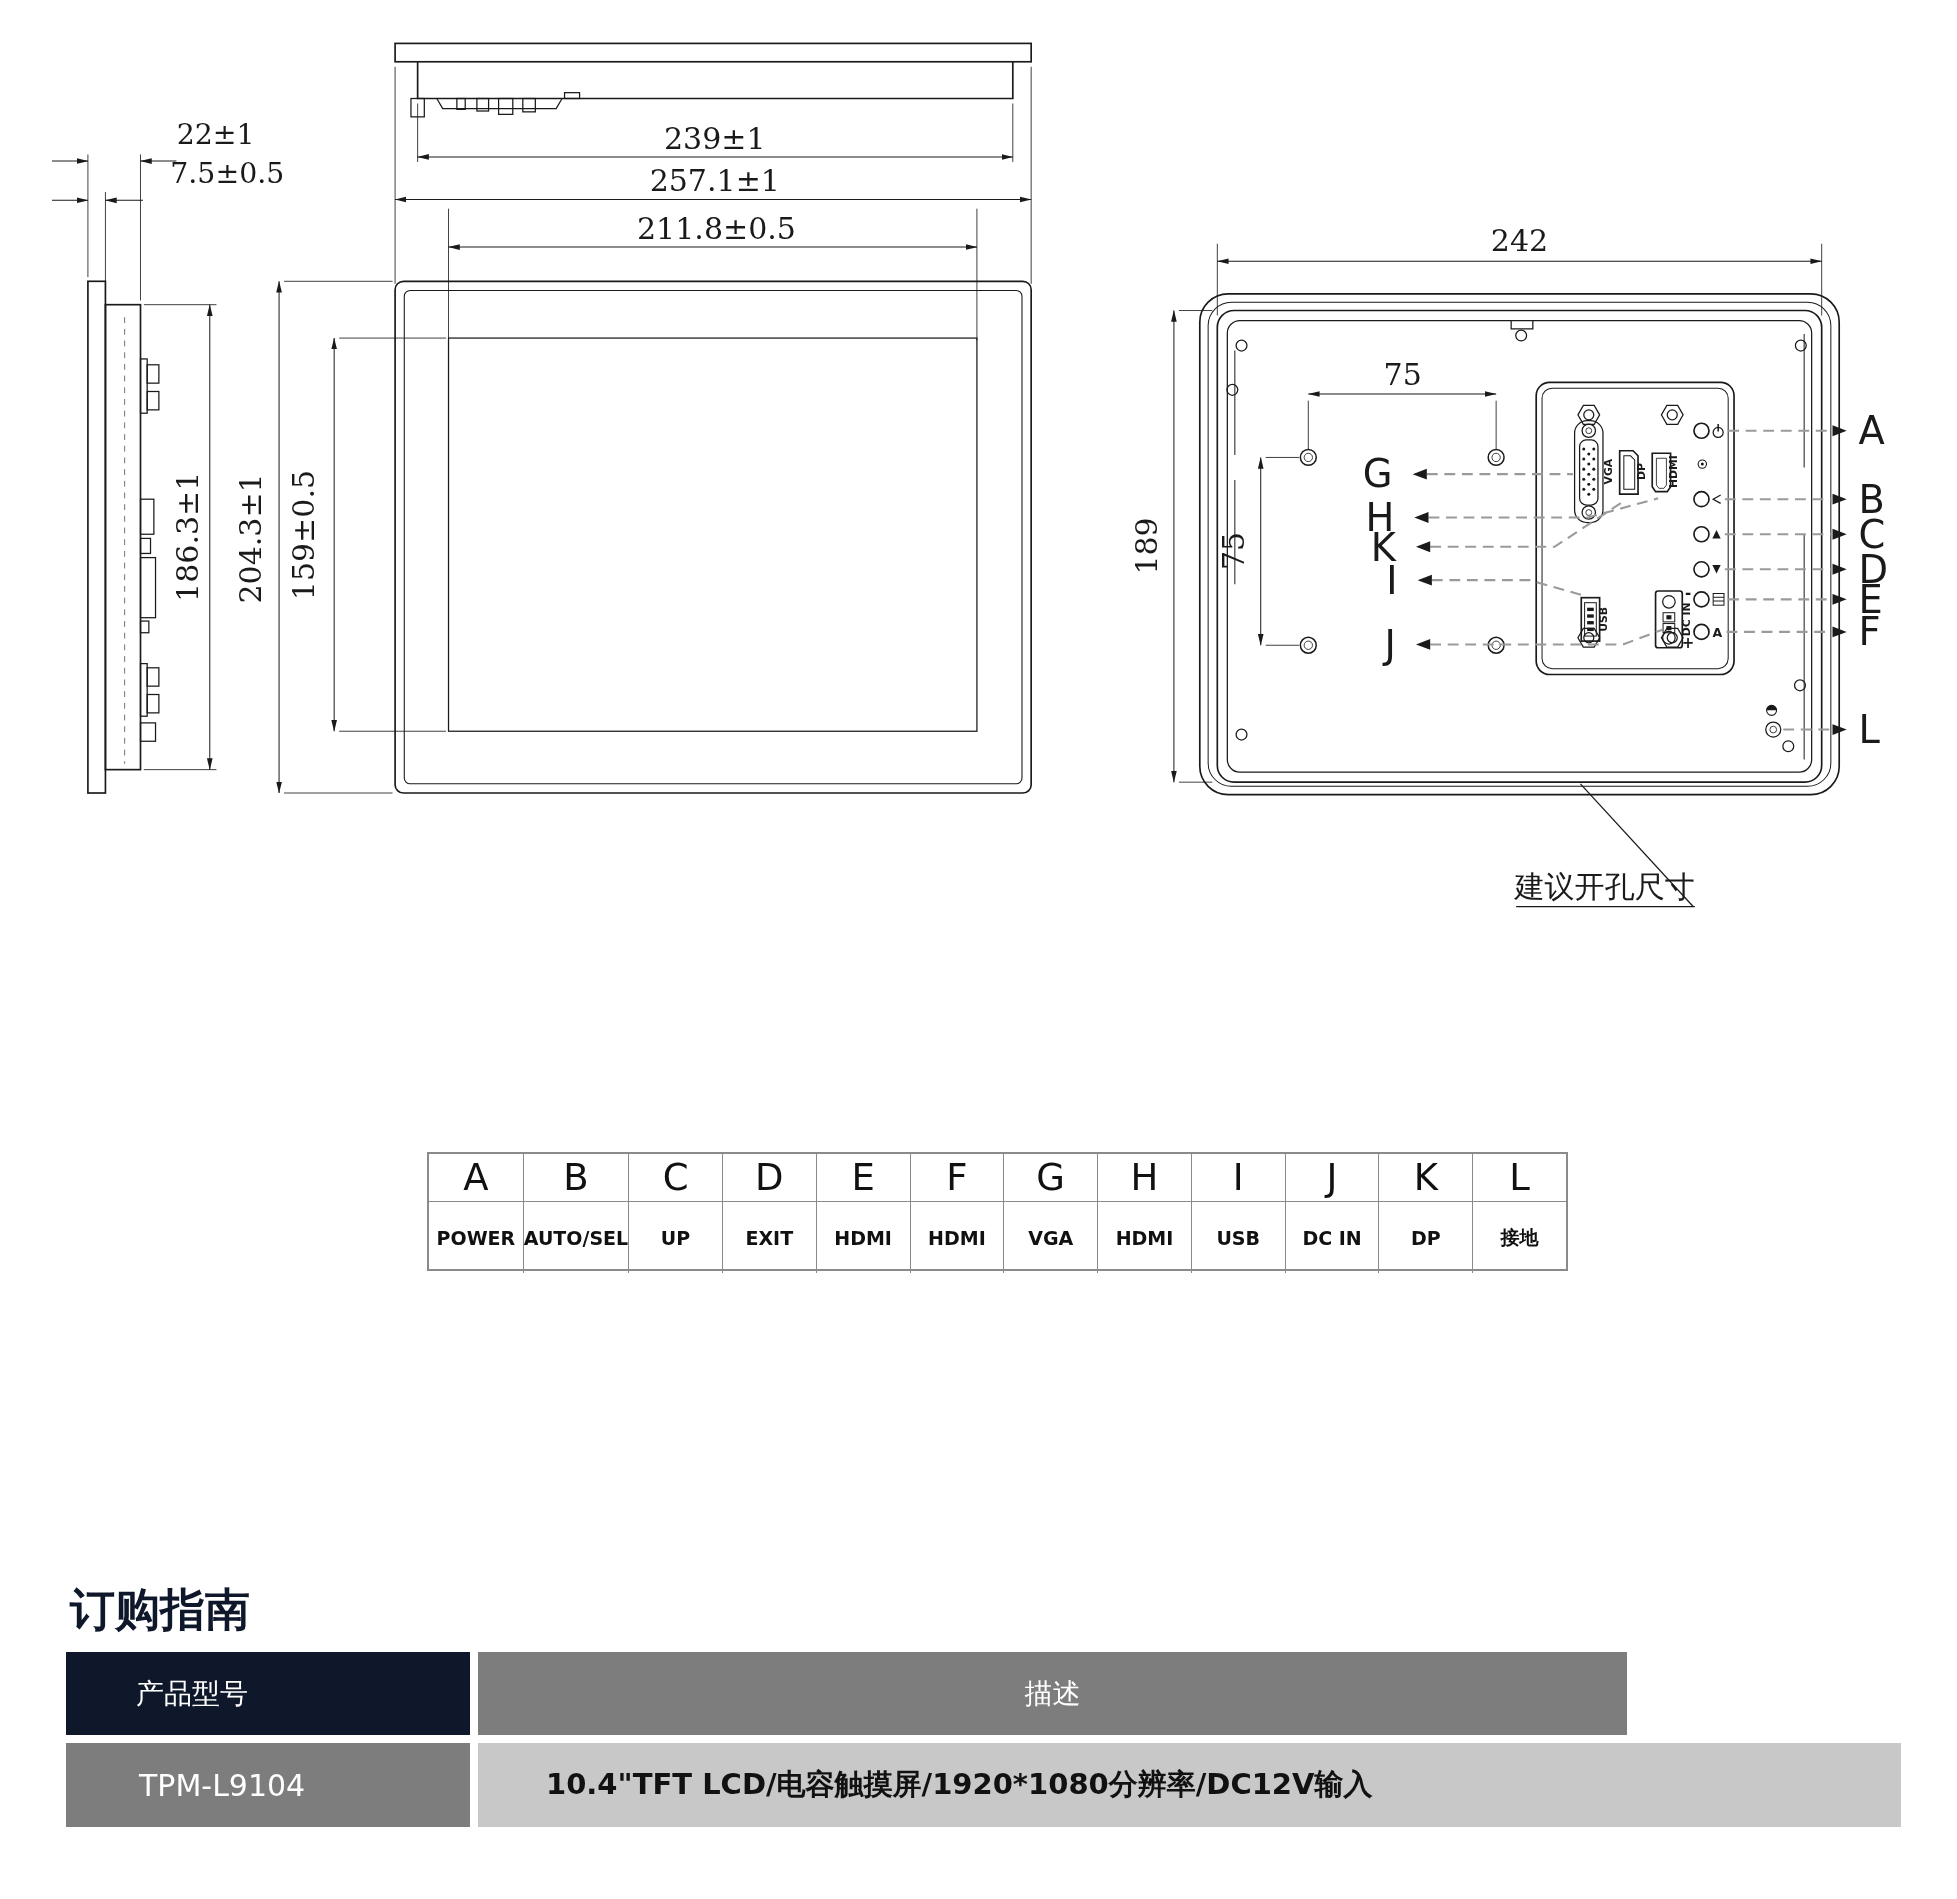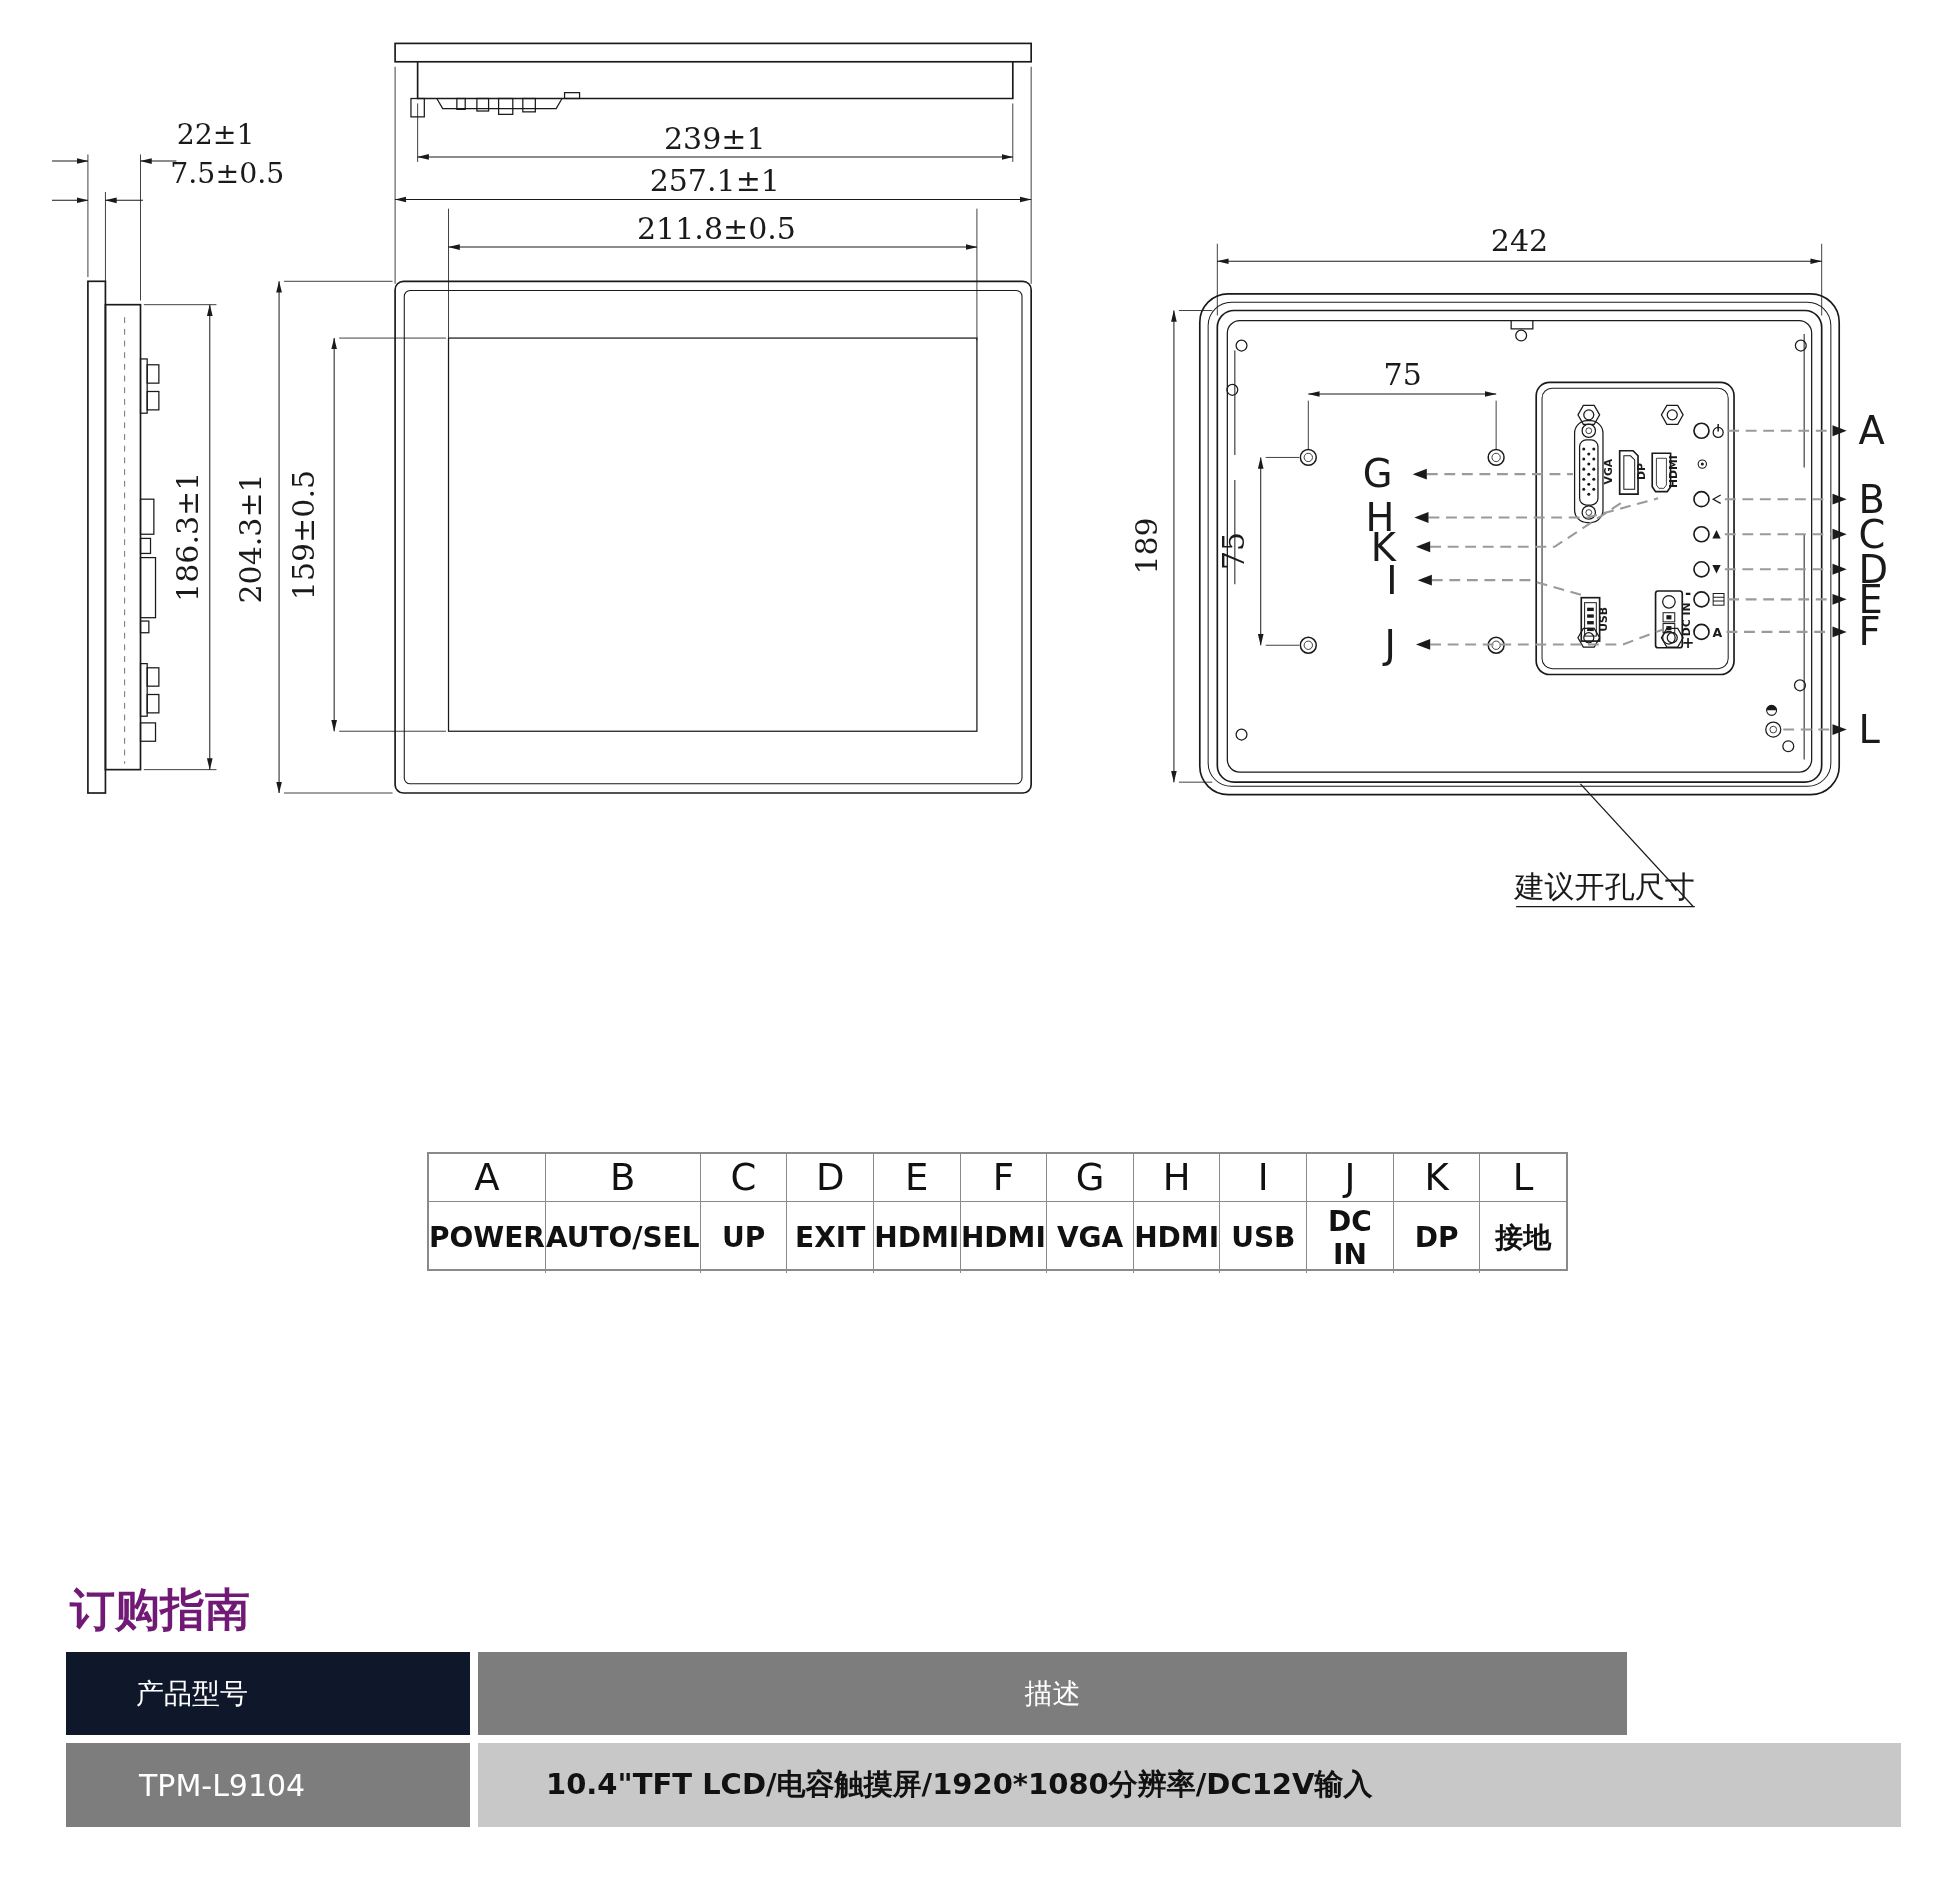--- a/index.html
+++ b/index.html
@@ -13,24 +13,24 @@
 
   
   .legend{position:absolute;left:427px;top:1152px;width:1141px;height:119px;
           display:grid;grid-template-columns:repeat(12,1fr);grid-template-rows:47px 72px;
           border:2.5px solid #8a8a8a;box-sizing:border-box;background:#fff;}
   .legend div{display:flex;align-items:center;justify-content:center;
           border-left:1.7px solid #8a8a8a;border-top:1.7px solid #8a8a8a;color:#111;}
   .legend div:nth-child(-n+12){border-top:none;}
   .legend div:nth-child(12n+1){border-left:none;}
   .lg-h{font-size:37px;font-weight:500;font-family:"DejaVu Sans",sans-serif;}
-  .lg-v{font-size:28px;font-weight:700;font-family:"DejaVu Sans",sans-serif;text-align:center;}
+  .lg-v{font-size:19px;font-weight:700;font-family:"DejaVu Sans",sans-serif;text-align:center;}
 
   
-  .order-title{position:absolute;left:70px;top:1580px;font-size:45px;font-weight:800;color:#701a75;}
+  .order-title{position:absolute;left:70px;top:1580px;font-size:45px;font-weight:800;color:#0f172a;}
   .ocell{position:absolute;box-sizing:border-box;display:flex;align-items:center;}
   .oc-h1{left:66px;top:1652px;width:404px;height:83px;background:#0f172a;color:#fff;font-size:28px;padding-left:70px;}
   .oc-h2{left:478px;top:1652px;width:1149px;height:83px;background:#7d7d7d;color:#fff;font-size:28px;justify-content:center;}
   .oc-d1{left:66px;top:1743px;width:404px;height:84px;background:#7d7d7d;color:#ffffff;font-size:30px;padding-left:73px;}
   .oc-d2{left:478px;top:1743px;width:1423px;height:84px;background:#c8c8c8;color:#111;font-size:29px;font-weight:700;padding-left:68px;}
 </style>
 </head>
 <body>
 
 

